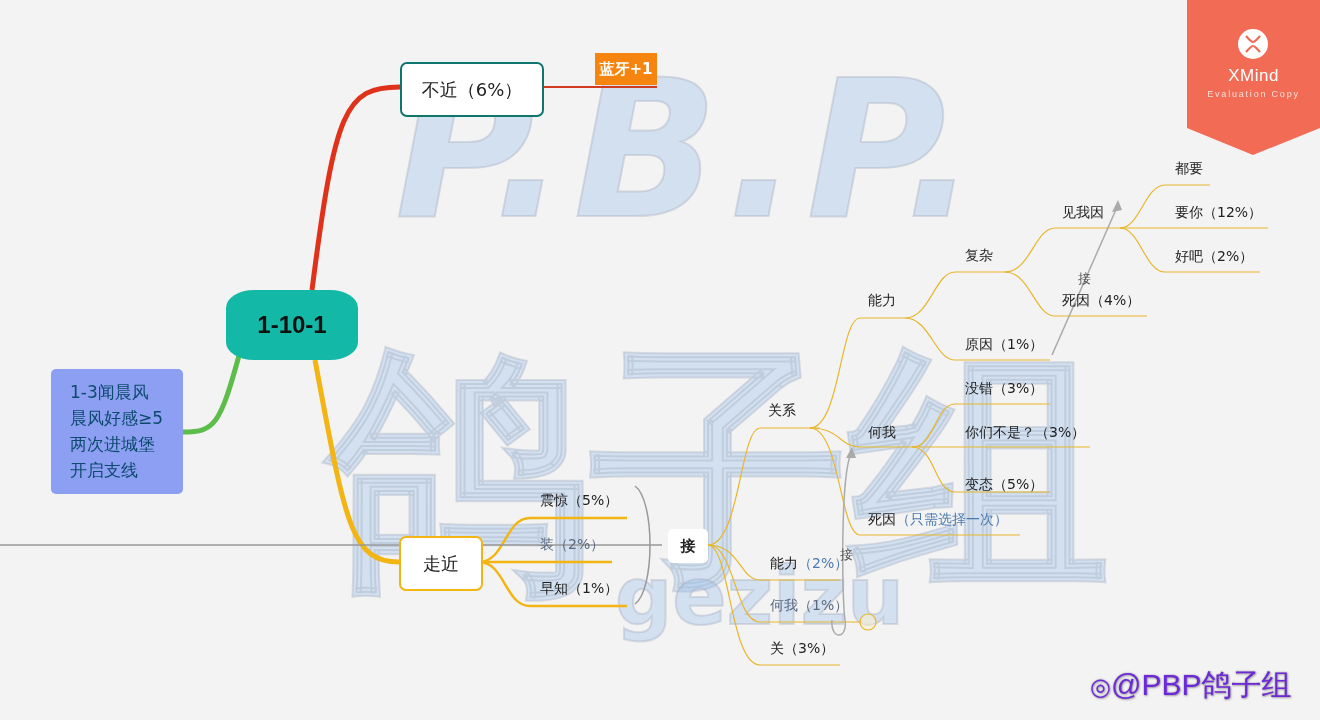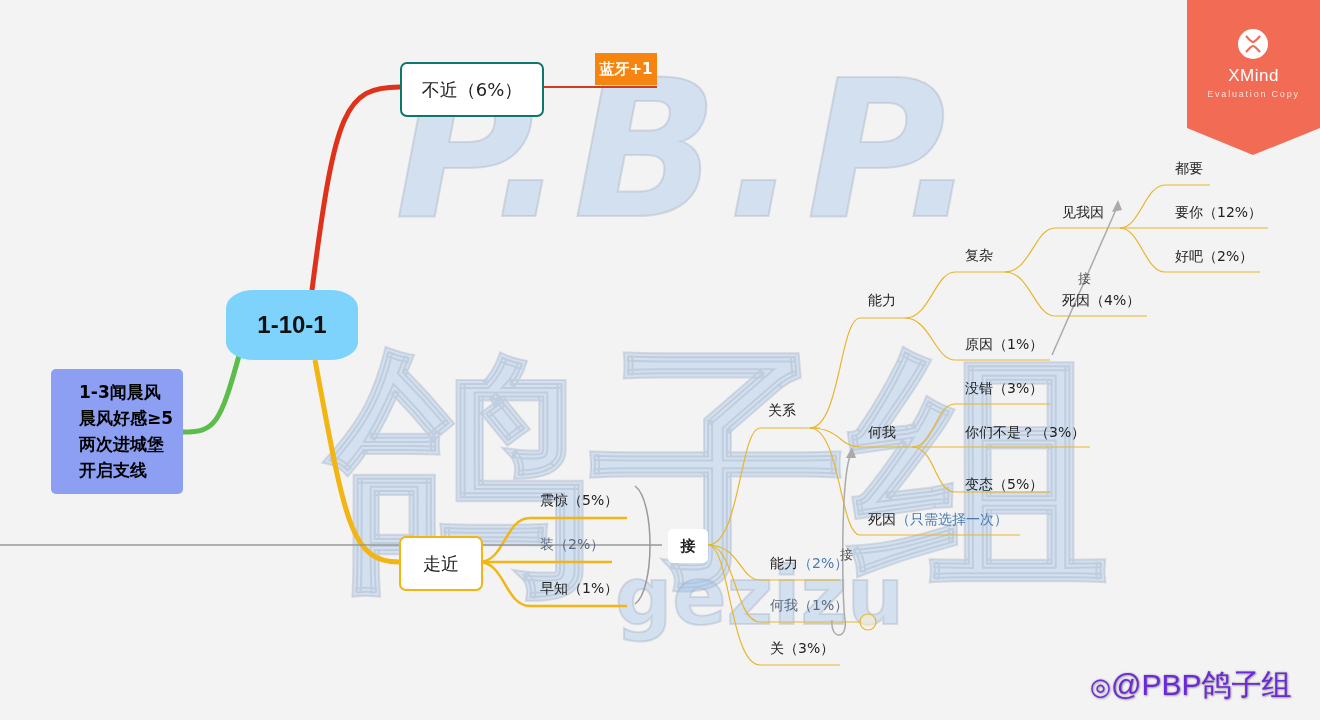--- a/index.html
+++ b/index.html
@@ -2,22 +2,22 @@
 <html><head>
 <meta charset="utf-8">
 <style>
   html,body{margin:0;padding:0;}
   body{width:1320px;height:720px;background:#f3f3f3;position:relative;overflow:hidden;font-family:"DejaVu Sans","Liberation Sans",sans-serif;color:#222;}
   svg.lines{position:absolute;left:0;top:0;width:1320px;height:720px;}
   .wm{position:absolute;font-family:"DejaVu Sans",sans-serif;color:rgba(150,190,235,0.35);-webkit-text-stroke:2px rgba(160,170,185,0.35);font-weight:bold;pointer-events:none;}
   .node{position:absolute;white-space:nowrap;font-size:14px;color:#222;}
   .pct-blue{color:#4a7ab0;}
   .muted{color:#5a6a80;}
-  .start-box{position:absolute;left:51px;top:369px;width:132px;height:125px;background:#8c9ff2;border-radius:5px;box-sizing:border-box;padding:10px 0 0 28px;font-size:17px;line-height:26px;color:#000000;font-weight:bold;}
-  .central{position:absolute;left:226px;top:290px;width:132px;height:70px;background:#7dd3fc;border-radius:28px/18px;display:flex;align-items:center;justify-content:center;font-size:24px;font-weight:bold;color:#111;font-family:"Liberation Sans",sans-serif;}
+  .start-box{position:absolute;left:51px;top:369px;width:132px;height:125px;background:#8c9ff2;border-radius:5px;box-sizing:border-box;padding:10px 0 0 19px;font-size:17px;line-height:26px;color:#0c4a6e;}
+  .central{position:absolute;left:226px;top:290px;width:132px;height:70px;background:#14b8a6;border-radius:28px/18px;display:flex;align-items:center;justify-content:center;font-size:24px;font-weight:bold;color:#111;font-family:"Liberation Sans",sans-serif;}
   .buj{position:absolute;left:400px;top:62px;width:140px;height:51px;border:2px solid #0f766e;border-radius:7px;background:#fff;display:flex;align-items:center;justify-content:center;font-size:18px;}
   .badge{position:absolute;left:595px;top:53px;width:62px;height:32px;background:#f5850f;color:#fff;font-size:15px;font-weight:bold;display:flex;align-items:center;justify-content:center;}
   .zoujin{position:absolute;left:399px;top:536px;width:80px;height:51px;border:2px solid #f2b513;border-radius:7px;background:#fff;display:flex;align-items:center;justify-content:center;font-size:18px;}
   .jie{position:absolute;left:668px;top:529px;width:40px;height:34px;background:#fff;border-radius:5px;display:flex;align-items:center;justify-content:center;font-size:15px;font-weight:bold;}
   .xmind{position:absolute;left:1187px;top:0;width:133px;height:155px;}
   .xmind .xm-title{position:absolute;left:0;width:133px;top:66px;text-align:center;color:#fff;font-size:17px;font-family:"Liberation Sans",sans-serif;letter-spacing:0.5px;}
   .xmind .xm-sub{position:absolute;left:0;width:133px;top:89px;text-align:center;color:#fde0da;font-size:9px;letter-spacing:1.8px;font-family:"Liberation Sans",sans-serif;}
   .weibo{position:absolute;left:1090px;top:665px;font-size:30px;color:#6d28d9;font-family:"Liberation Sans",sans-serif;text-shadow:0 0 2px #999,1px 1px 2px #aaa;}
   .small-label{position:absolute;font-size:13px;color:#555;}
 </style>

